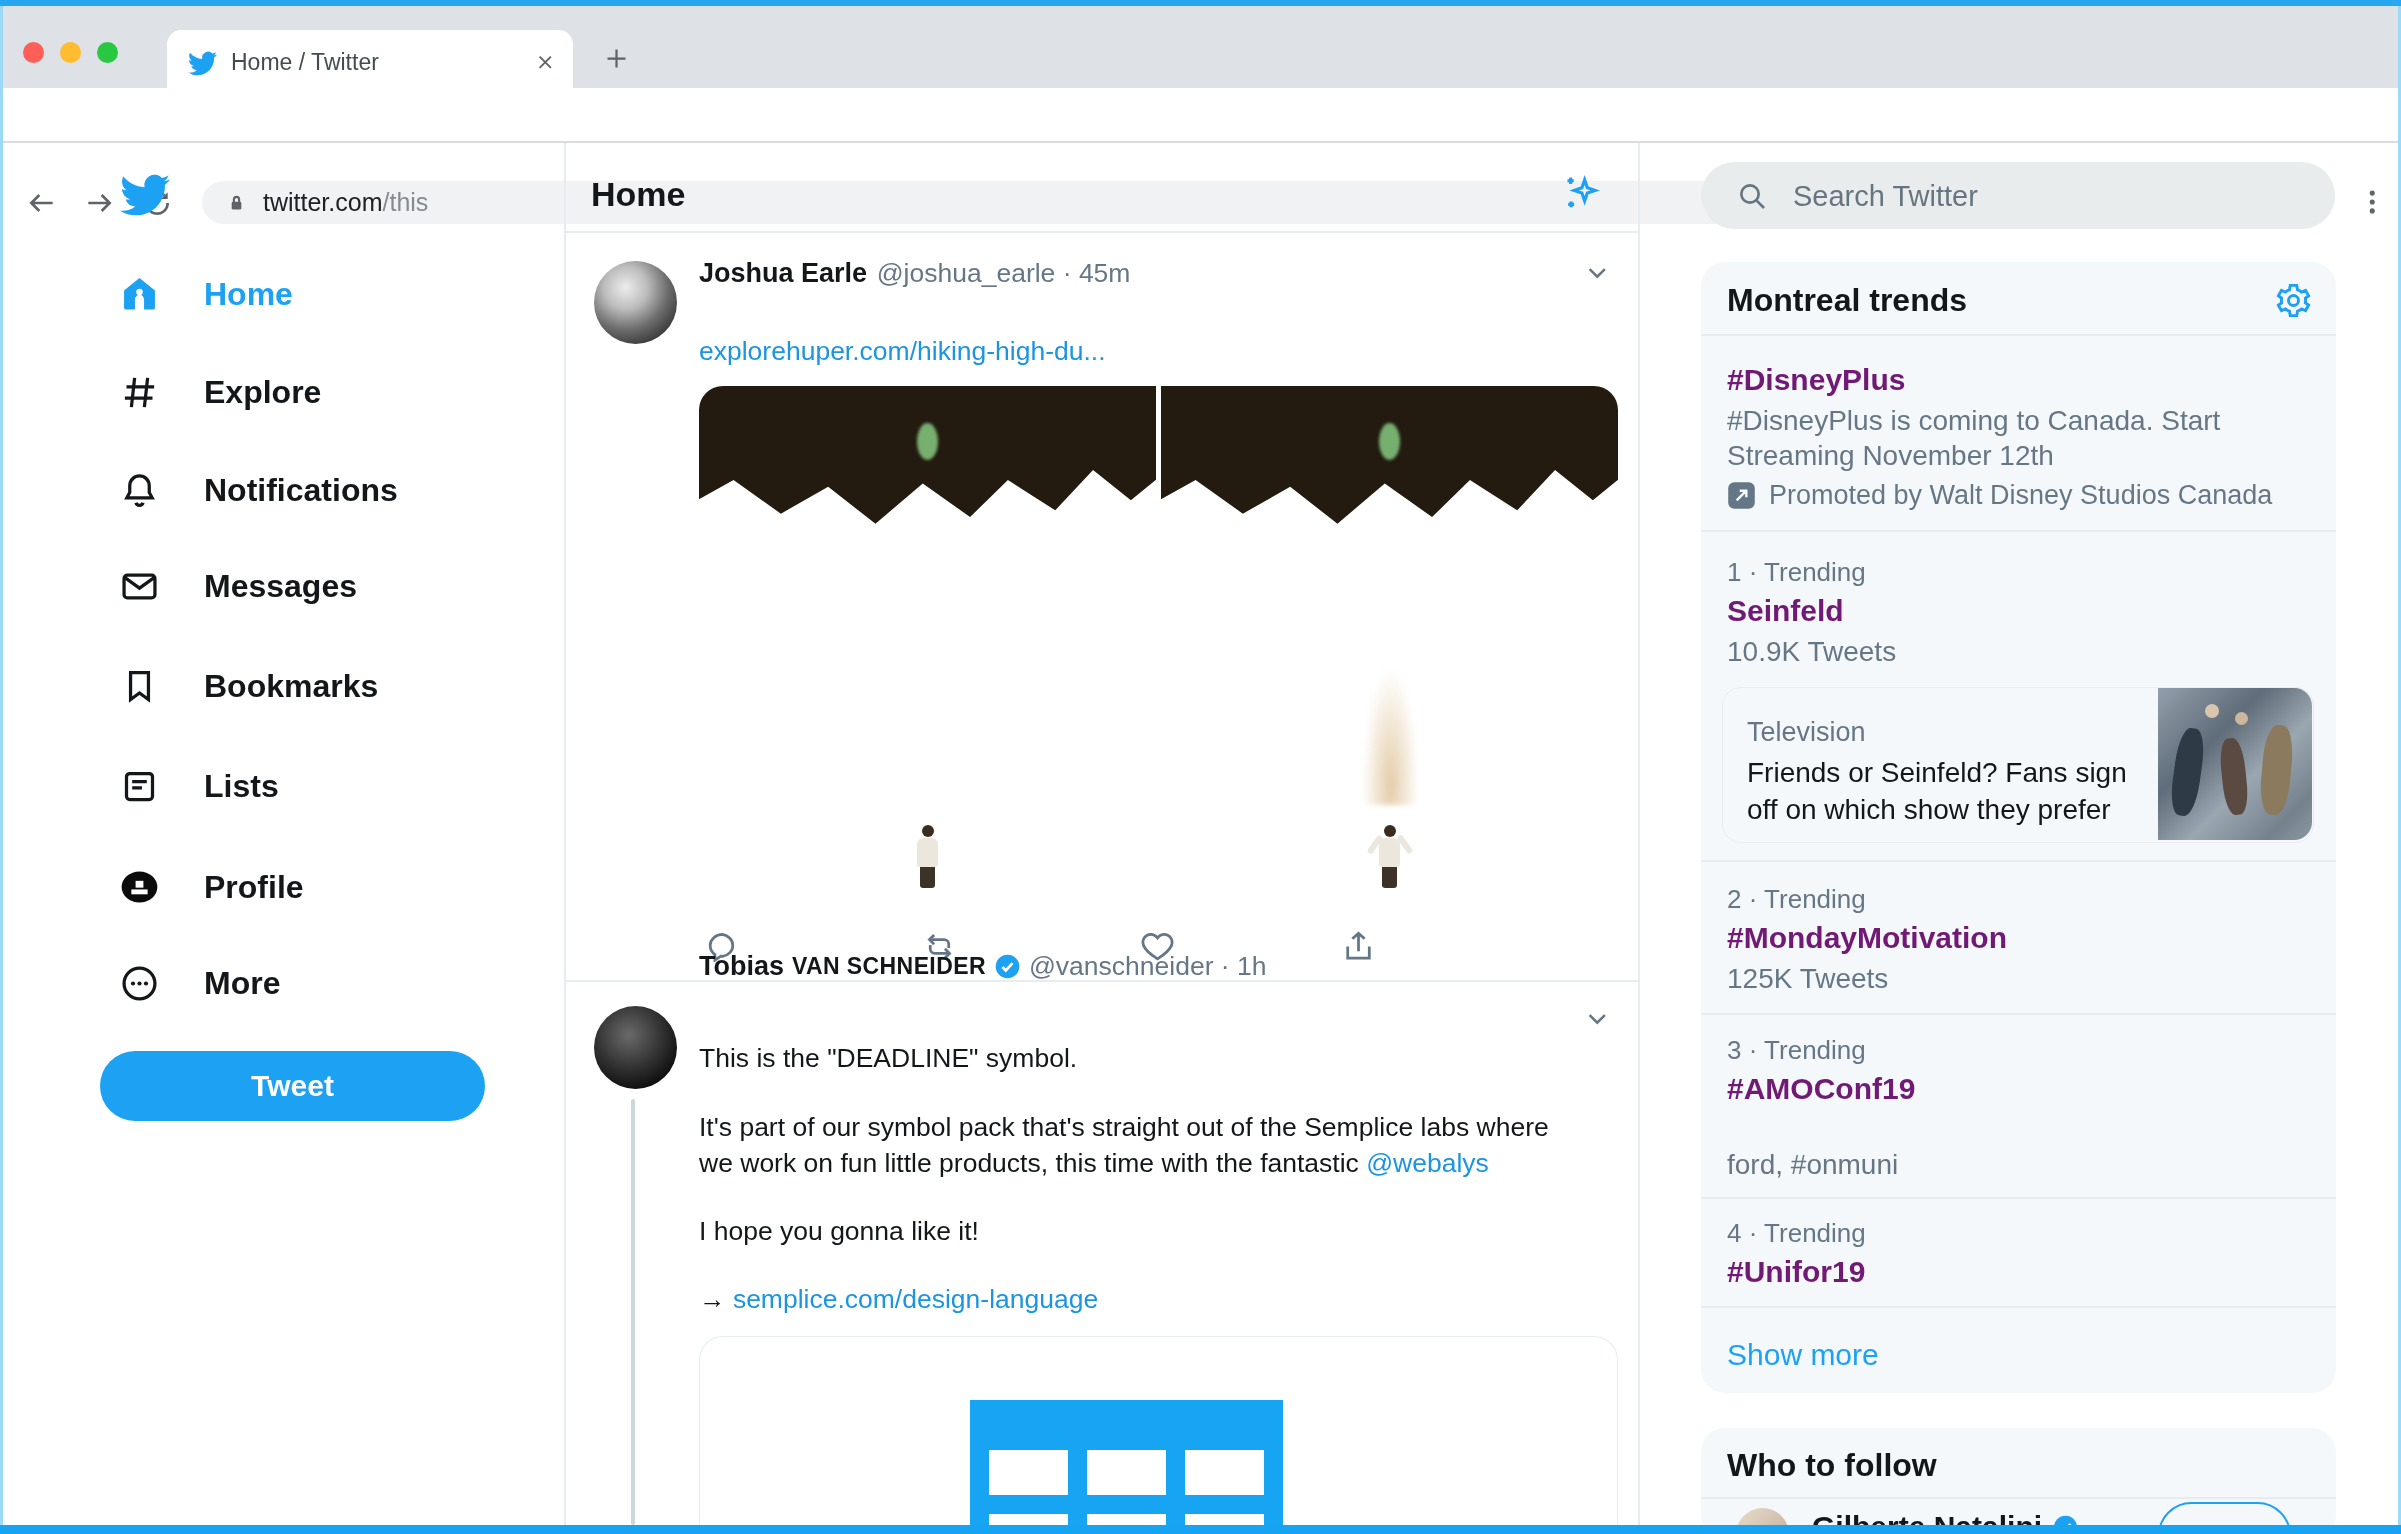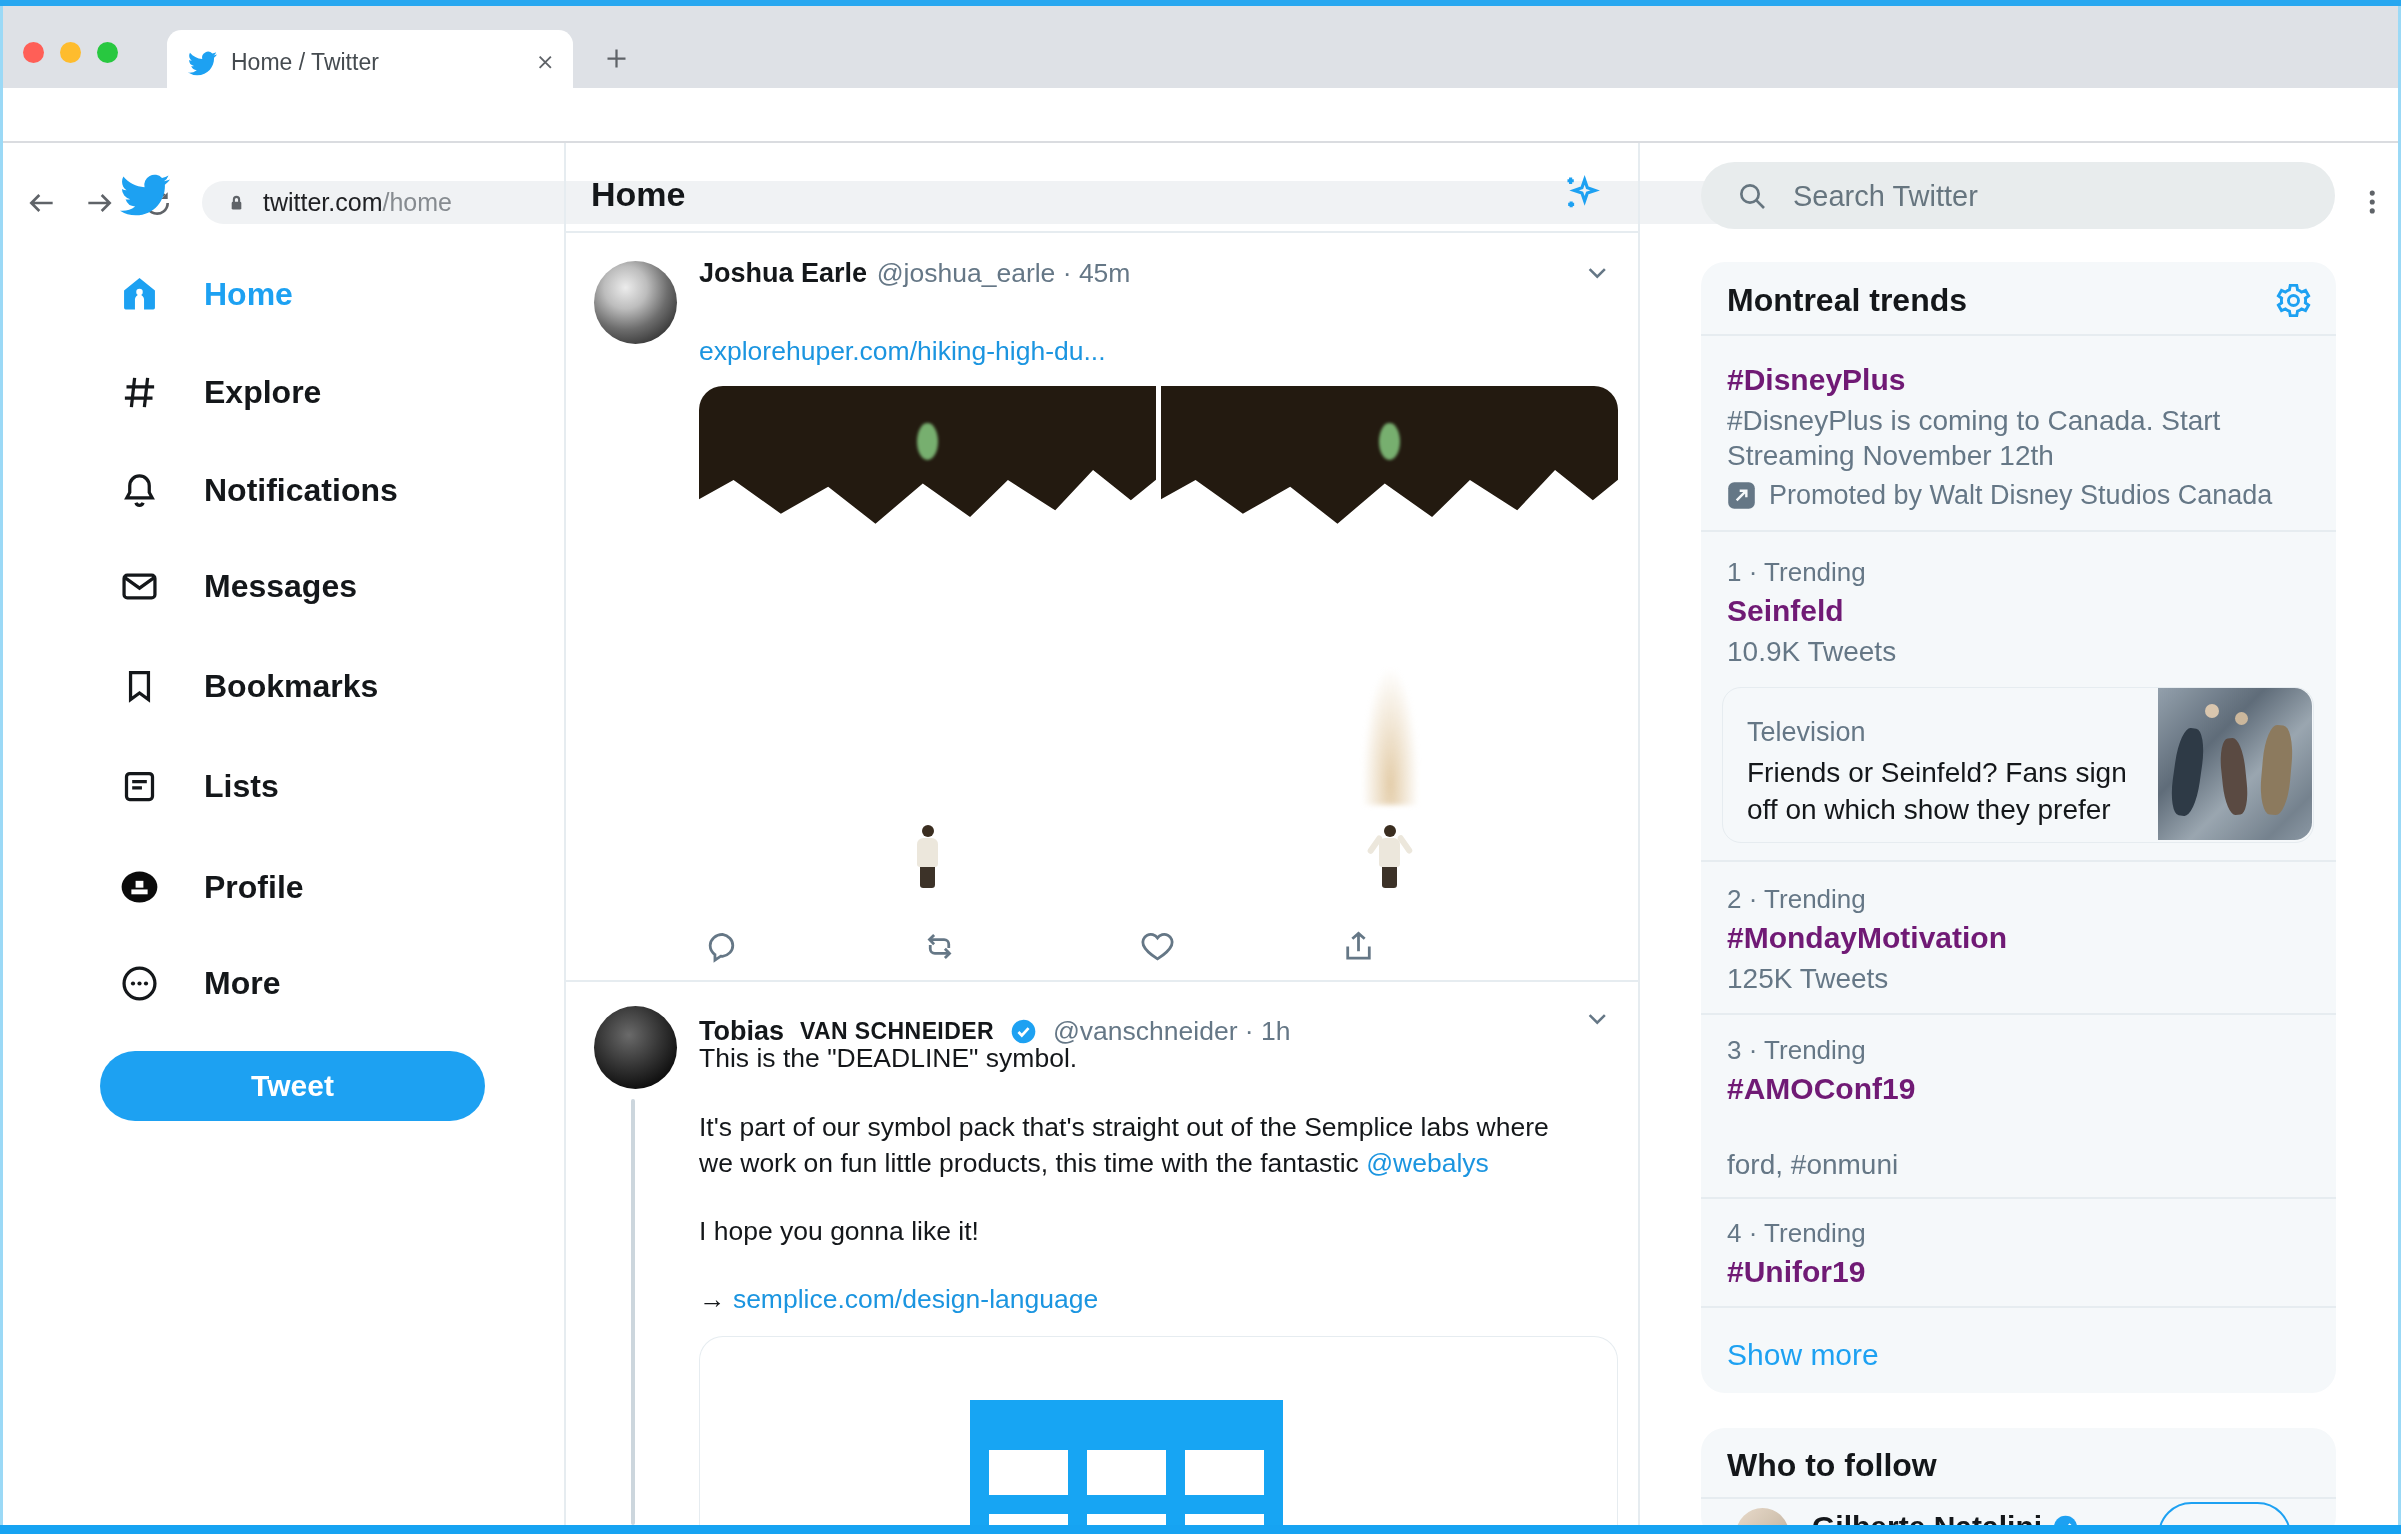--- a/index.html
+++ b/index.html
@@ -132,21 +132,21 @@
         </svg>
     </span>
     <div class="addr-pill">
       <span class="abs" style="left:24px;top:10.4px">
         <svg width="21" height="24" viewBox="0 0 24 24">
             <path d="M9 11V8a3 3 0 016 0v3" fill="none" stroke="#5f6368" stroke-width="2.4"></path>
             <rect x="6.5" y="10.5" width="11" height="9" rx="1.6" fill="#5f6368"></rect>
           </svg>
       </span>
       <span class="abs" style="left:61px;top:7.2px;font-size:25px">
-        <span style="color:#202124">twitter.com</span><span style="color:#868b90">/home</span>
+        <span style="color:#202124">twitter.com</span><span style="color:#868b90">/this</span>
       </span>
       <span class="abs" style="left:2033px;top:7.2px">
         <svg width="29" height="29" viewBox="0 0 24 24" stroke="#5f6368" stroke-width="1.8" fill="none">
             <circle cx="12" cy="12" r="9"></circle>
             <path d="M12 8v8M8 12h8"></path>
           </svg>
       </span>
       <span class="abs" style="left:2093px;top:6.4px">
         <svg width="30.5" height="30.5" viewBox="0 0 24 24" stroke="#5f6368" stroke-width="1.8" fill="none">
             <path d="M12 3l2.7 5.8 6.3.7-4.7 4.3 1.3 6.2L12 16.9 6.4 20l1.3-6.2L3 9.5l6.3-.7z"></path>
@@ -319,21 +319,21 @@
   <span class="act" style="left:1340px">
     <svg width="37" height="37" viewBox="0 0 24 24" stroke="currentColor" stroke-width="1.8" fill="none">
         <path d="M12 15V3.5M8 7l4-3.5L16 7"></path>
         <path d="M5 12v7.5h14V12"></path>
       </svg>
   </span>
   <div class="hdiv" style="left:566px;top:980px;width:1072px"></div>
 
   <div class="avatar" style="left:594px;top:1006px;background:radial-gradient(circle at 42% 35%,#6a6a6a 0%,#333 45%,#0a0a0a 80%)"></div>
   <div class="thread-line"></div>
-  <div class="abs flex" style="left:699px;top:1013px;height:37px;gap:16px">
+  <div class="abs flex" style="left:699px;top:948px;height:37px;gap:8px">
     <span class="b" style="font-size:27px">Tobias</span>
     <span class="b" style="font-size:23px;letter-spacing:0.4px">VAN SCHNEIDER</span>
     <span>
       <svg width="27" height="27" viewBox="0 0 24 24">
           <circle cx="12" cy="12" r="10.5" fill="#1da1f2"></circle>
           <path d="M7.5 12.5l3 3 6-6.5" stroke="#fff" stroke-width="2.4" fill="none"></path>
         </svg>
     </span>
     <span class="muted" style="font-size:26.5px">@vanschneider · 1h</span>
   </div>

